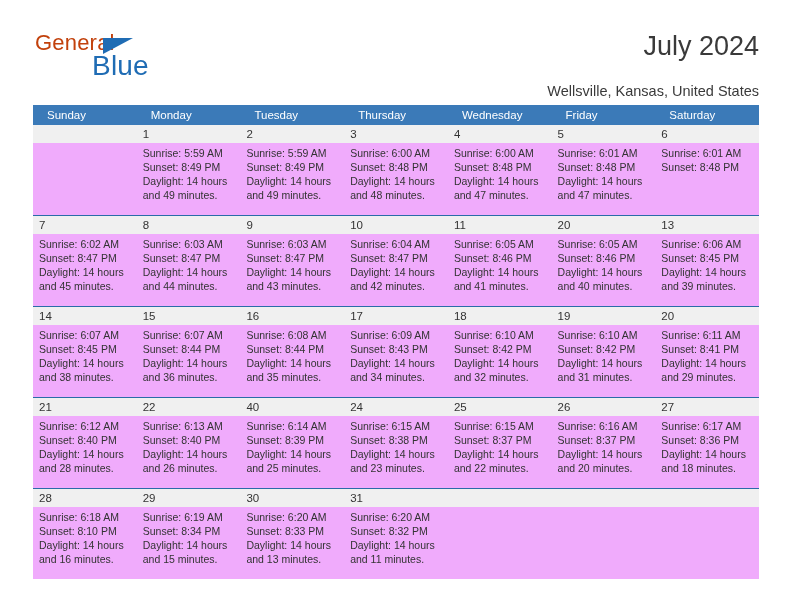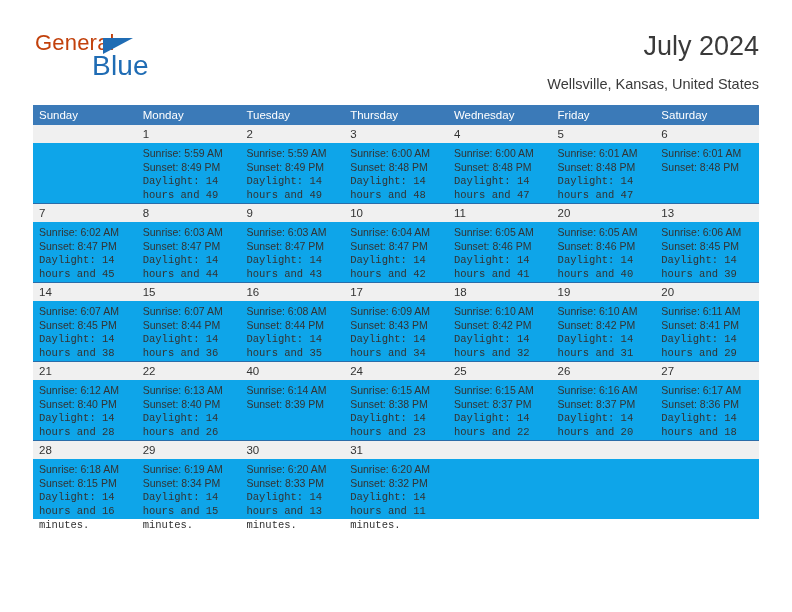--- a/index.html
+++ b/index.html
@@ -75,41 +75,41 @@
   .month-title {
     font-size: 27px;
     color: #3a3a3a;
     line-height: 32px;
     white-space: nowrap;
   }
   .location-title {
     font-size: 14.5px;
     color: #3a3a3a;
     line-height: 20px;
-    margin-top: 12px;
+    margin-top: 19px;
     white-space: nowrap;
   }
 
   
   .calendar {
     position: absolute;
     left: 33px;
     top: 105px;
     width: 726px;
   }
 
   .weekday-row {
     display: flex;
     background: #3b7ab8;
     height: 20px;
   }
   .weekday {
     flex: 1 1 0;
     box-sizing: border-box;
-    padding-left: 6px;
+    padding-left: 14px;
     font-size: 11.5px;
     line-height: 20px;
     color: #ffffff;
     white-space: nowrap;
     overflow: hidden;
   }
 
   .week {
     position: relative;
     border-top: 1.4px solid #2a6ca8;
@@ -127,37 +127,36 @@
     flex: 1 1 0;
     box-sizing: border-box;
     padding-left: 6px;
     font-size: 11.5px;
     line-height: 18px;
     color: #333333;
   }
 
   .detail-band {
     display: flex;
-    height: 60px;
-    background: #0ea5e9;
+    height: 72px;
+    background: #f0abfc;
   }
   .detail {
     flex: 1 1 0;
     box-sizing: border-box;
     padding: 3px 4px 0 6px;
     font-size: 10.5px;
     line-height: 14px;
     color: #333333;
   }
   .detail .line {
     white-space: nowrap;
   }
   .detail .daylight {
     white-space: normal;
-    font-family: Liberation Mono, monospace;
   }
 </style>
 </head>
 <body>
 
 <div class="page">
 
   <div class="top-bar">
 
     <div class="brand">
@@ -340,20 +339,21 @@
               <div class="daylight">Daylight: 14 hours and 28 minutes.</div>
             </div>
             <div class="detail">
               <div class="line">Sunrise: 6:13 AM</div>
               <div class="line">Sunset: 8:40 PM</div>
               <div class="daylight">Daylight: 14 hours and 26 minutes.</div>
             </div>
             <div class="detail">
               <div class="line">Sunrise: 6:14 AM</div>
               <div class="line">Sunset: 8:39 PM</div>
+              <div class="daylight">Daylight: 14 hours and 25 minutes.</div>
             </div>
             <div class="detail">
               <div class="line">Sunrise: 6:15 AM</div>
               <div class="line">Sunset: 8:38 PM</div>
               <div class="daylight">Daylight: 14 hours and 23 minutes.</div>
             </div>
             <div class="detail">
               <div class="line">Sunrise: 6:15 AM</div>
               <div class="line">Sunset: 8:37 PM</div>
               <div class="daylight">Daylight: 14 hours and 22 minutes.</div>
@@ -376,21 +376,21 @@
             <div class="daynum">29</div>
             <div class="daynum">30</div>
             <div class="daynum">31</div>
             <div class="daynum"></div>
             <div class="daynum"></div>
             <div class="daynum"></div>
           </div>
           <div class="detail-band">
             <div class="detail">
               <div class="line">Sunrise: 6:18 AM</div>
-              <div class="line">Sunset: 8:15 PM</div>
+              <div class="line">Sunset: 8:10 PM</div>
               <div class="daylight">Daylight: 14 hours and 16 minutes.</div>
             </div>
             <div class="detail">
               <div class="line">Sunrise: 6:19 AM</div>
               <div class="line">Sunset: 8:34 PM</div>
               <div class="daylight">Daylight: 14 hours and 15 minutes.</div>
             </div>
             <div class="detail">
               <div class="line">Sunrise: 6:20 AM</div>
               <div class="line">Sunset: 8:33 PM</div>

